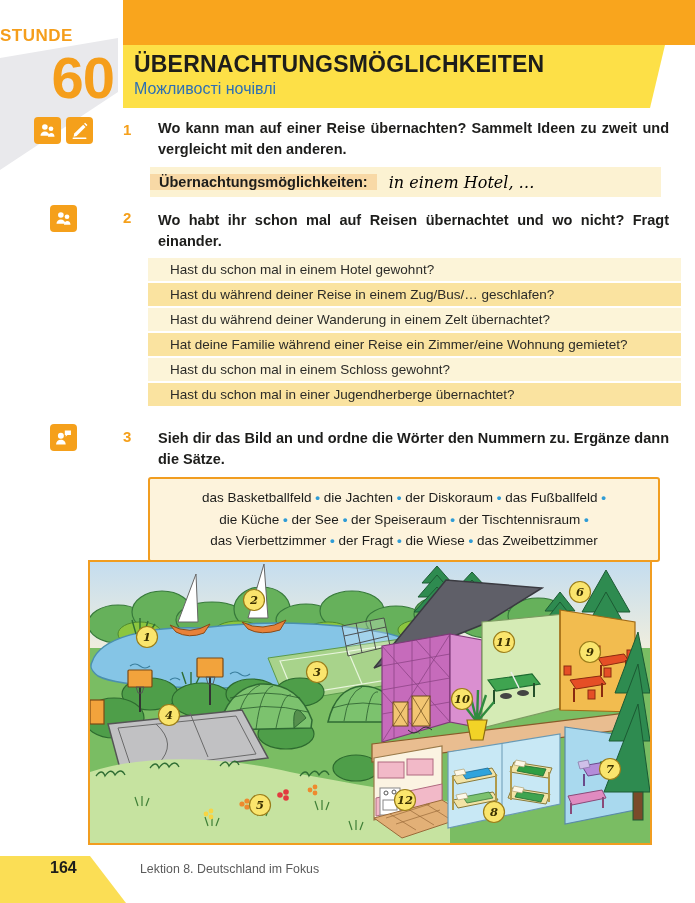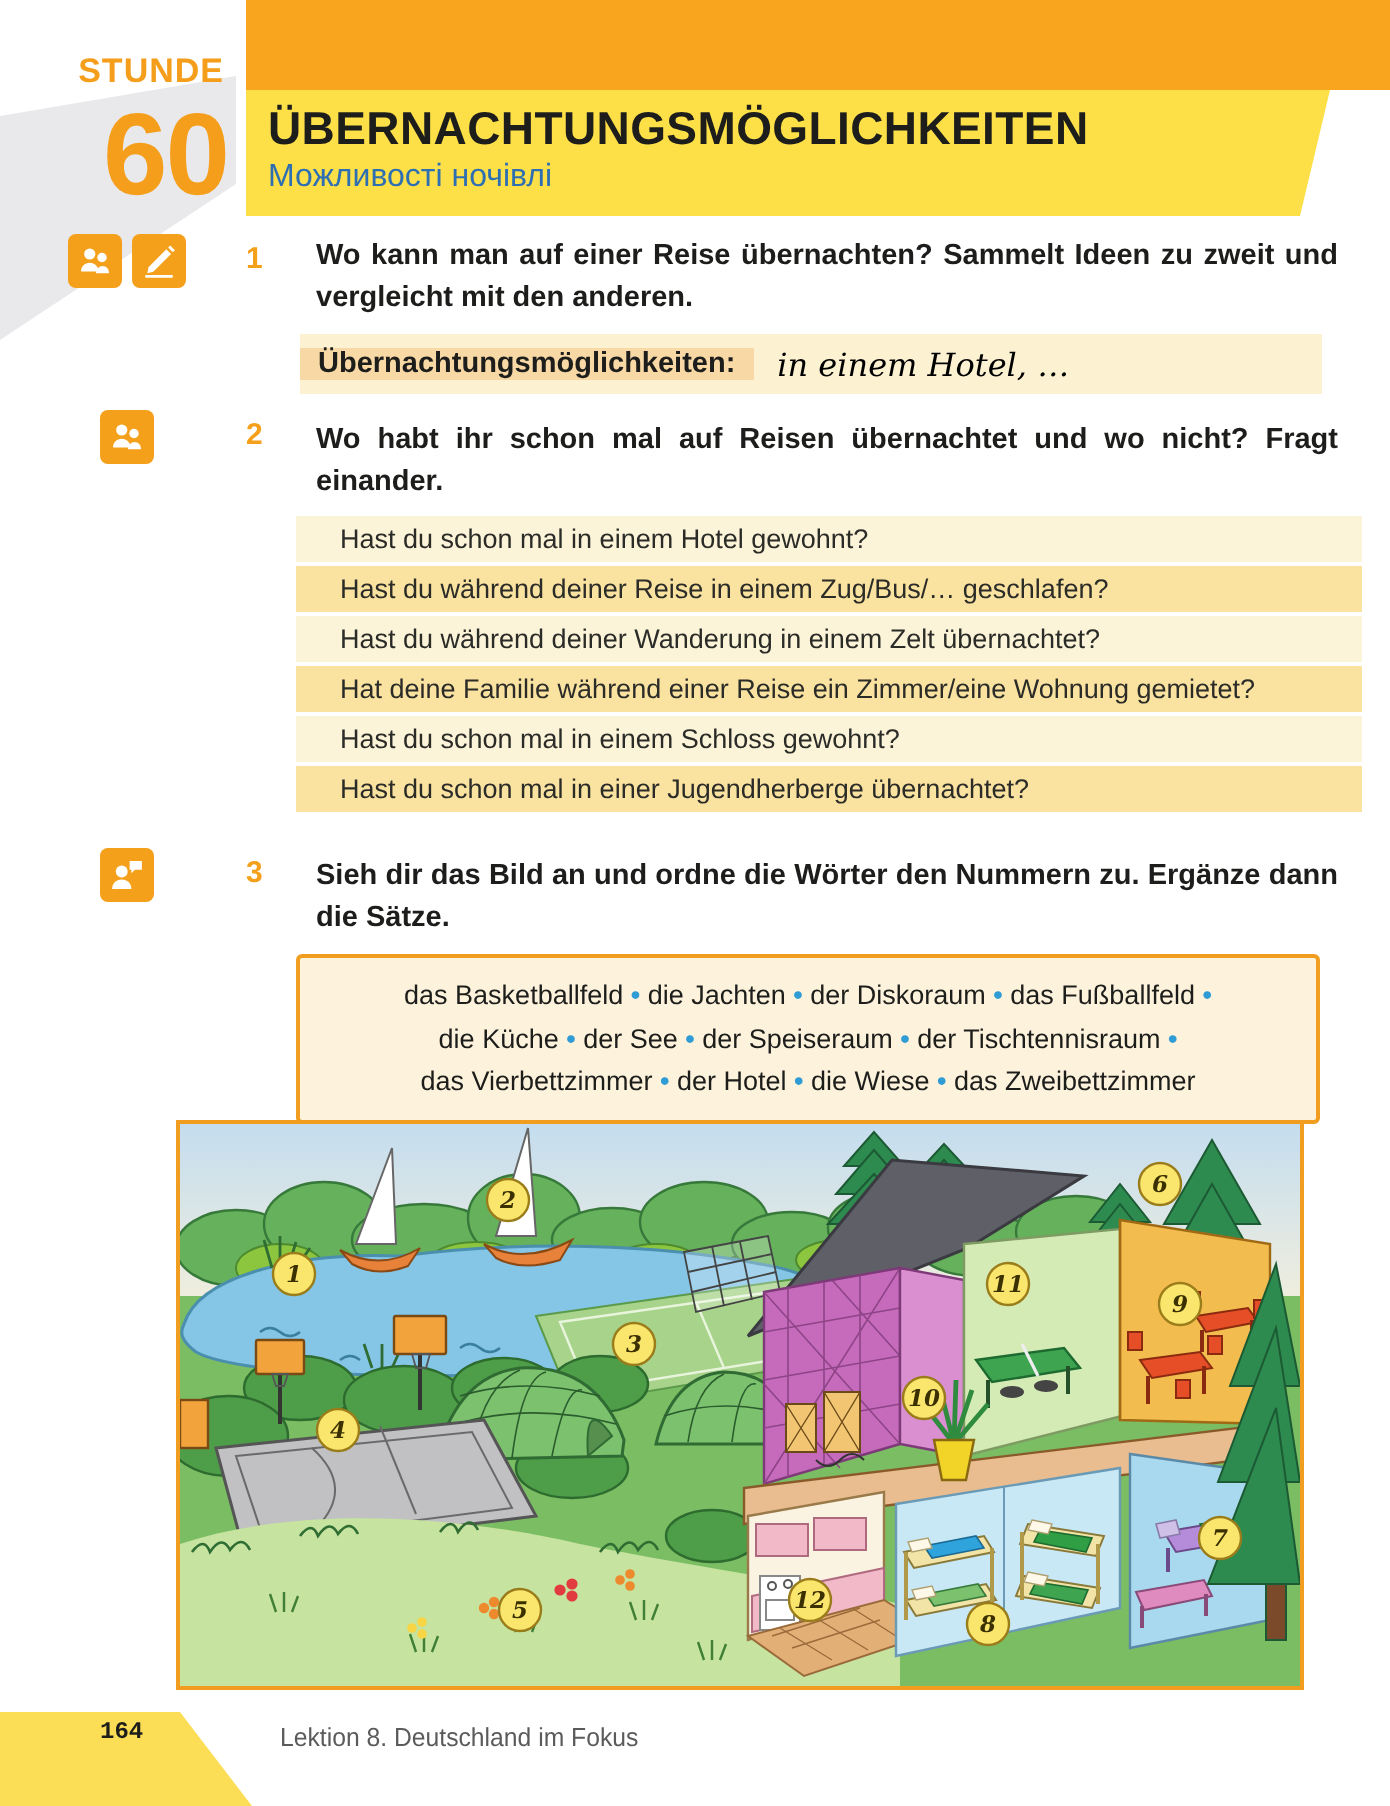--- a/index.html
+++ b/index.html
@@ -10,21 +10,21 @@
   .gray-band{position:absolute;left:0;top:0;width:118px;height:200px;background:#E9E9EC;
     clip-path:polygon(0 58px,118px 38px,118px 92px,0 170px);}
 
   
   .top-strip{position:absolute;left:123px;top:0;right:0;height:45px;background:#F9A51D;}
   .title-band{position:absolute;left:123px;top:45px;width:542px;height:63px;background:#fde047;
     clip-path:polygon(0 0,100% 0,calc(100% - 15px) 100%,0 100%);}
   .title-band .inner{padding:7px 0 0 11px;}
   .page-title{font-size:23px;font-weight:800;color:#1D1D1B;letter-spacing:.2px;line-height:1.1;}
   .page-subtitle{font-size:16px;color:#2E6FB3;margin-top:3px;}
-  .stunde-label{position:absolute;left:0;top:26px;width:112px;text-align:right;
+  .stunde-label{position:absolute;left:0;top:26px;width:112px;
     color:#F59E1B;font-weight:800;font-size:17px;letter-spacing:.5px;}
   .stunde-number{position:absolute;left:0;top:49px;width:114px;text-align:right;
     color:#F59E1B;font-weight:800;font-size:58px;line-height:1;letter-spacing:-1px;}
 
   
   .ex-icon{position:absolute;width:27px;height:27px;background:#F5A01B;border-radius:4px;
     display:flex;align-items:center;justify-content:center;}
   .ex-icon svg{width:21px;height:21px;}
   .ex-num{position:absolute;left:123px;width:16px;color:#F5A01B;font-weight:800;font-size:15px;}
   .ex-text{position:absolute;left:158px;width:511px;font-size:14.5px;font-weight:700;
@@ -52,21 +52,21 @@
   .wb-dot{color:#2F9CD6;font-weight:700;}
 
   
   .picture{position:absolute;left:88px;top:560px;width:564px;height:285px;
     border:2px solid #F19D20;box-sizing:border-box;background:#CFE4F0;}
   .picture svg{display:block;}
 
   
   .footer-wedge{position:absolute;left:0;top:856px;width:126px;height:47px;background:#FBDE55;
     clip-path:polygon(0 0,90px 0,126px 100%,0 100%);}
-  .page-num{position:absolute;left:50px;top:859px;font-weight:800;font-size:12px;color:#1D1D1B;font-family:Liberation Mono, monospace;}
+  .page-num{position:absolute;left:50px;top:859px;font-weight:800;font-size:16px;color:#1D1D1B;}
   .footer-text{position:absolute;left:140px;top:861px;font-size:13px;color:#5B5B5B;
     transform:scaleX(.95);transform-origin:left top;}
 </style>
 </head>
 <body>
 
 <div class="page">
 
   <div class="gray-band"></div>
 
@@ -134,21 +134,21 @@
           <path d="M3.5 20c0-3.3 2.4-5.4 5.5-5.4s5.5 2.1 5.5 5.4z"></path>
           <path d="M13.5 4h7v5h-4l-2 2v-2h-1z"></path>
         </g>
       </svg>
   </div>
   <div class="ex-num" style="top:428px;">3</div>
   <div class="ex-text" style="top:428px;">Sieh dir das Bild an und ordne die Wörter den Nummern zu. Ergänze dann die Sätze.</div>
   <div class="word-box" id="word-box">
       <div><span>das Basketballfeld</span><span class="wb-dot"> • </span><span>die Jachten</span><span class="wb-dot"> • </span><span>der Diskoraum</span><span class="wb-dot"> • </span><span>das Fußballfeld</span><span class="wb-dot"> • </span></div>
       <div><span>die Küche</span><span class="wb-dot"> • </span><span>der See</span><span class="wb-dot"> • </span><span>der Speiseraum</span><span class="wb-dot"> • </span><span>der Tischtennisraum</span><span class="wb-dot"> • </span></div>
-      <div><span>das Vierbettzimmer</span><span class="wb-dot"> • </span><span>der Hotel</span><span class="wb-dot"> • </span><span>die Wiese</span><span class="wb-dot"> • </span><span>das Zweibettzimmer</span></div>
+      <div><span>das Vierbettzimmer</span><span class="wb-dot"> • </span><span>der Fragt</span><span class="wb-dot"> • </span><span>die Wiese</span><span class="wb-dot"> • </span><span>das Zweibettzimmer</span></div>
     </div>
 
   <div class="picture">
     <svg width="560" height="281" viewBox="0 0 560 281">
       <defs>
         <linearGradient id="sky" x1="0" y1="0" x2="0" y2="1">
           <stop offset="0" stop-color="#C4DDEF"></stop>
             <stop offset="1" stop-color="#F6F0DB"></stop>
         </linearGradient>
       </defs>

